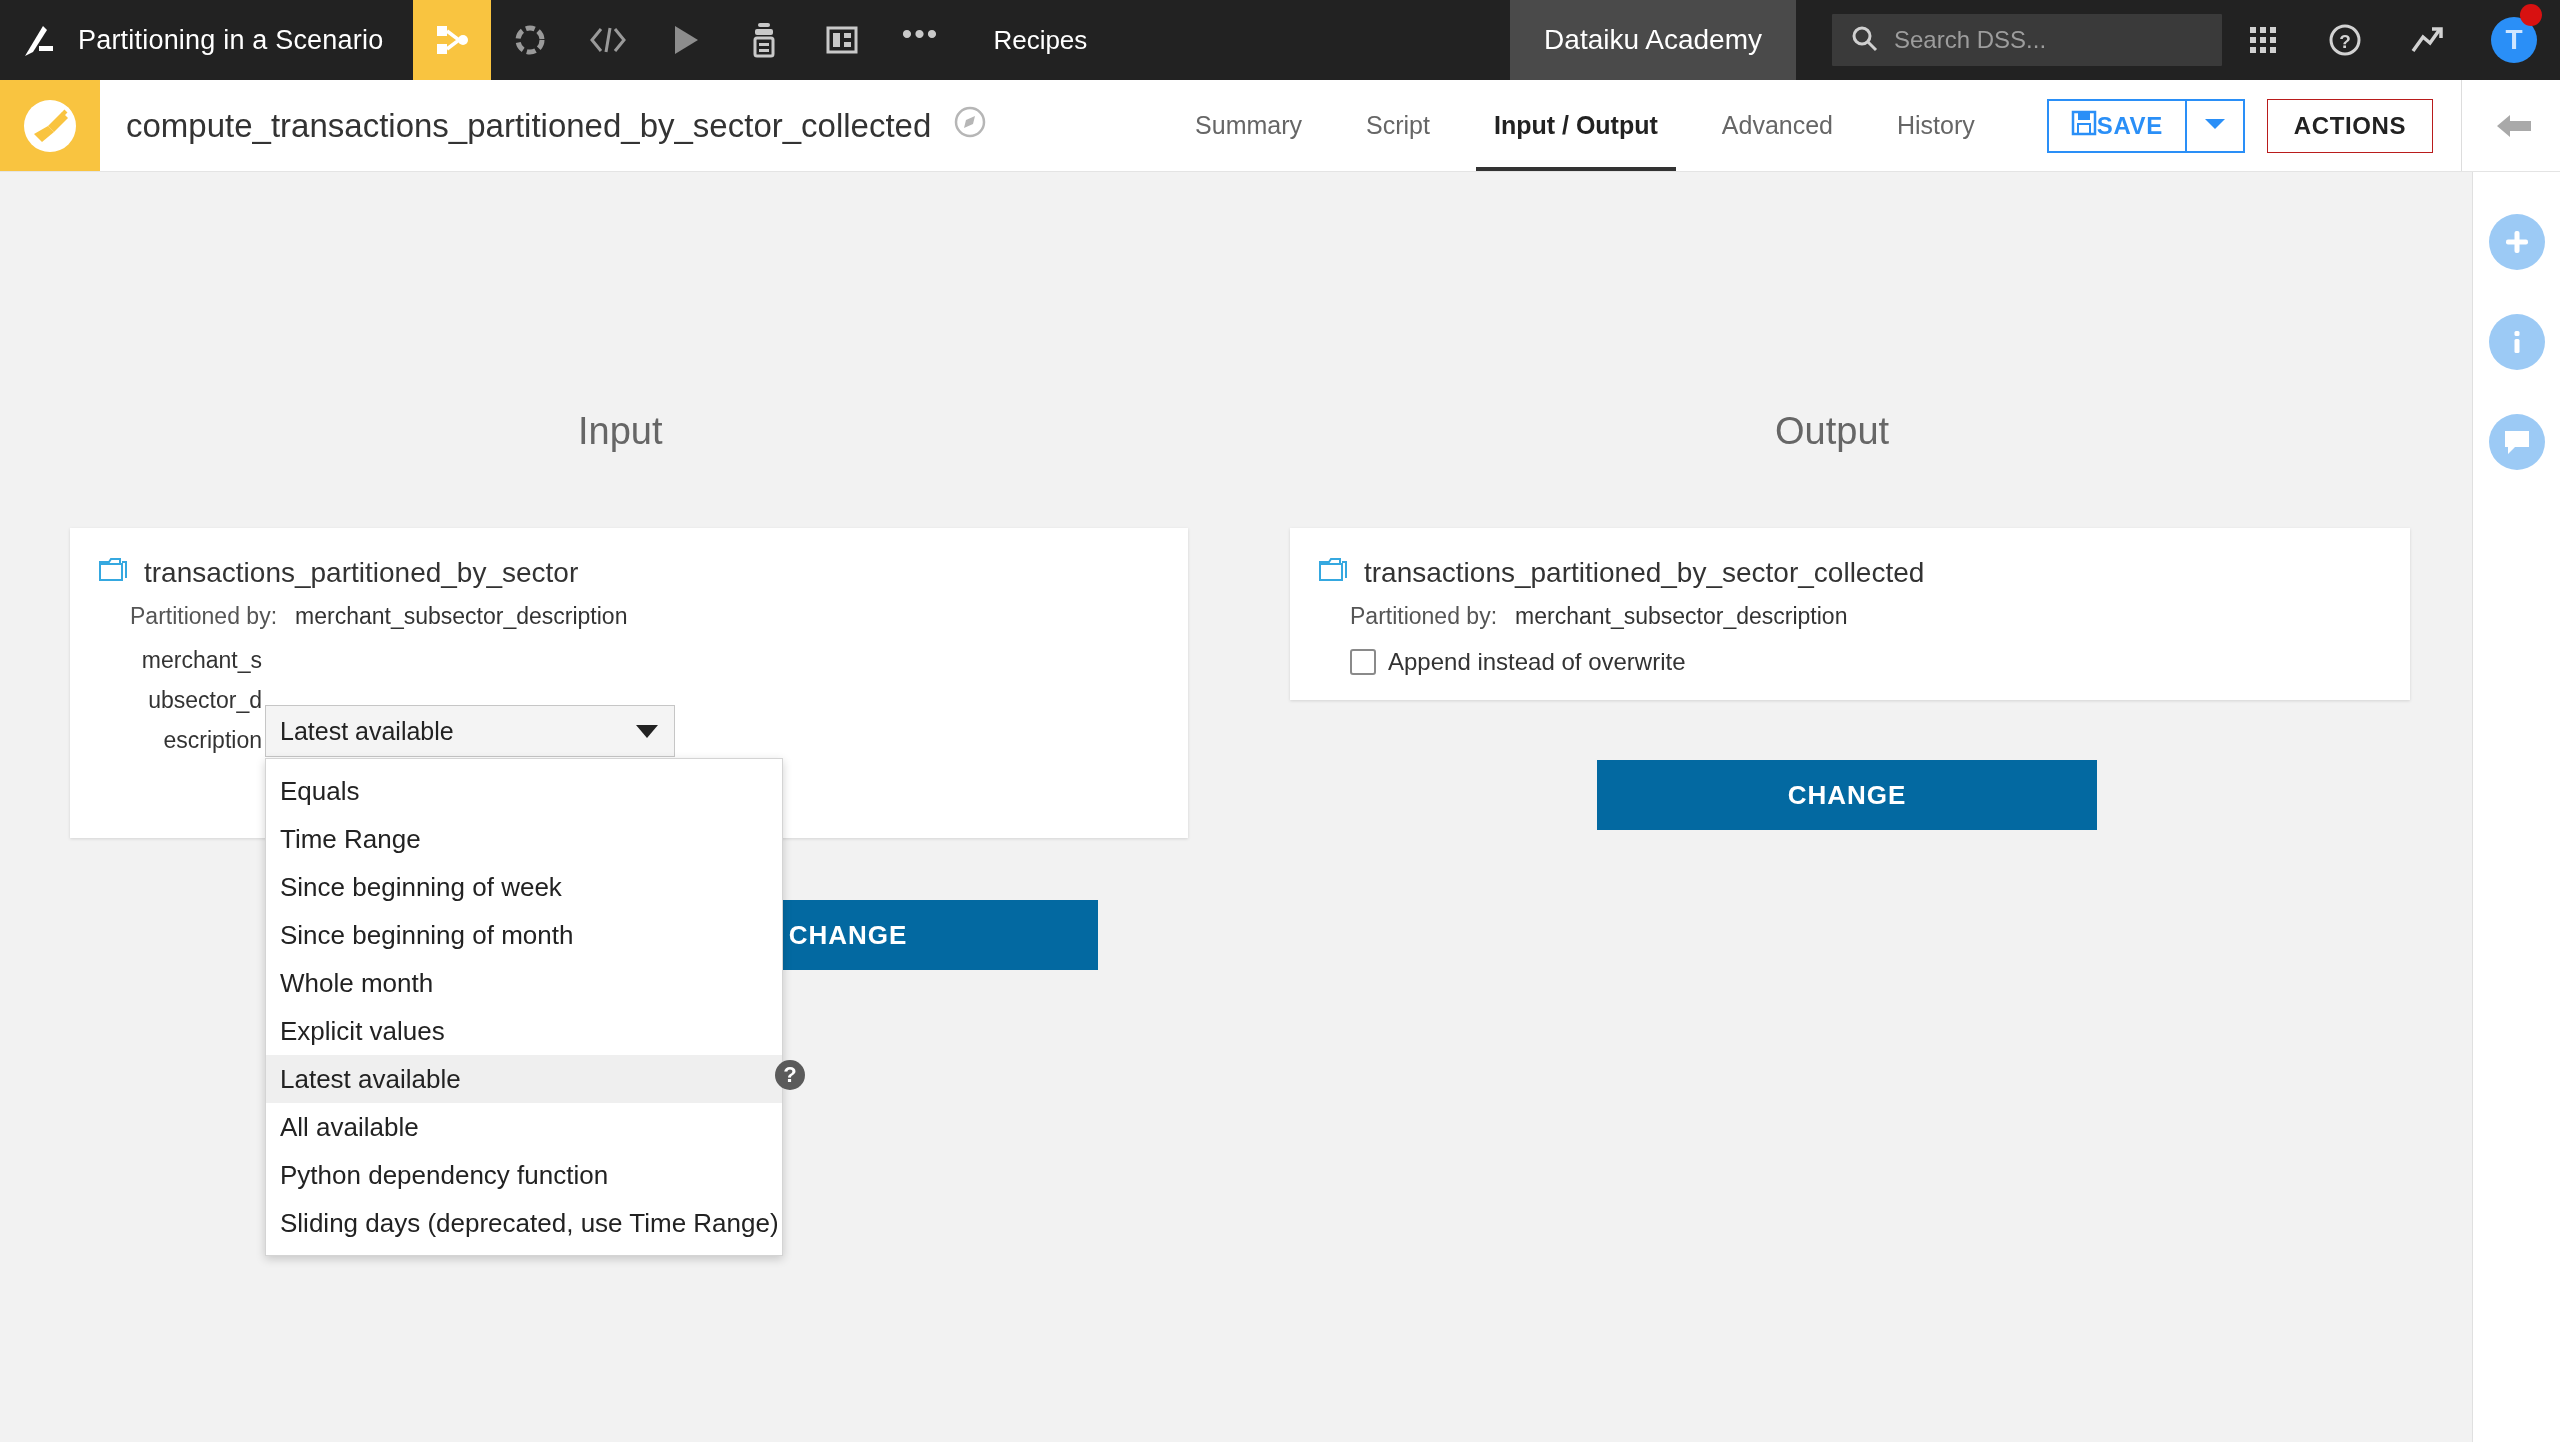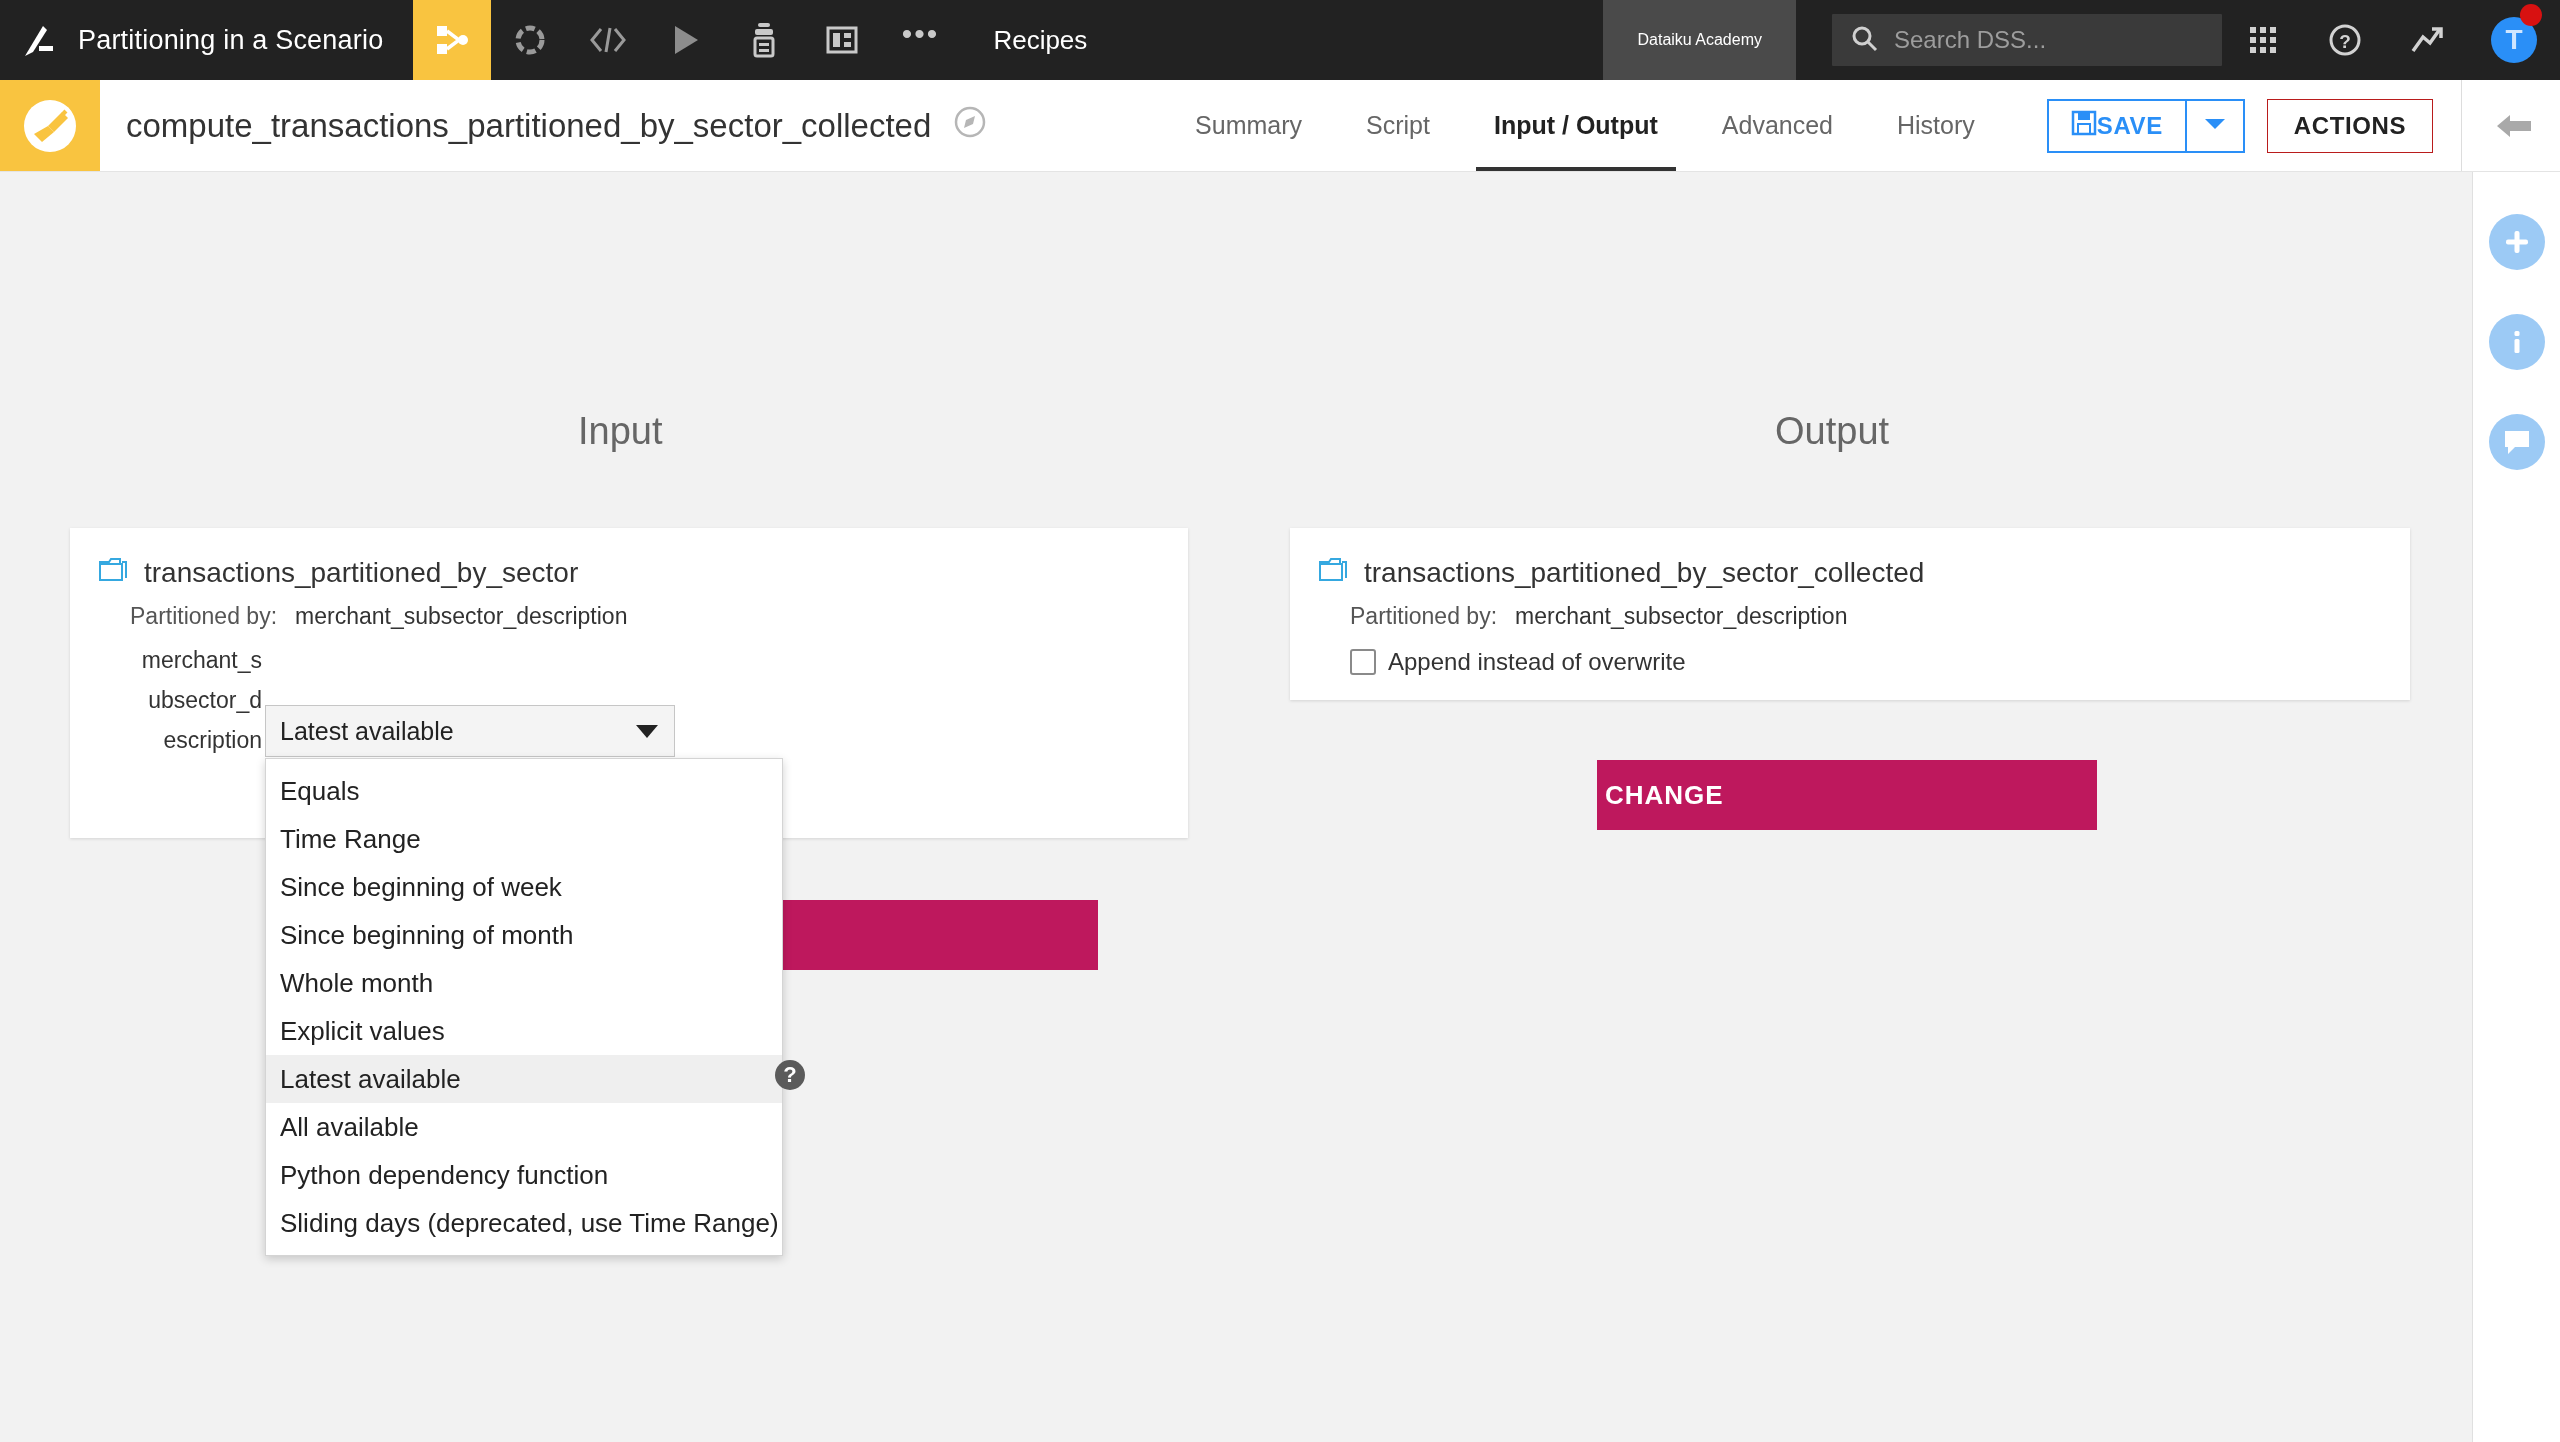--- a/index.html
+++ b/index.html
@@ -36,21 +36,21 @@
     color: #c9c9c9; font-size: 30px; letter-spacing: 2px; padding-bottom: 12px;
   }
   .tb-recipes {
     display: flex; align-items: center; padding: 0 34px;
     color: #ffffff; font-size: 26px; white-space: nowrap;
   }
   .tb-spacer { flex: 1; }
   .tb-academy {
     display: flex; align-items: center; justify-content: center;
     background: #4a4a4a; color: #ffffff;
-    font-size: 16px; padding: 0 34px; white-space: nowrap;
+    font-size: 28px; padding: 0 34px; white-space: nowrap;
   }
   .tb-search {
     display: flex; align-items: center;
     align-self: center;
     margin-left: 36px;
     width: 390px; height: 52px;
     background: #3a3a3a; border-radius: 1px;
     padding: 0 18px;
   }
   .tb-search .ph { color: #9d9d9d; font-size: 24px; margin-left: 16px; }
@@ -219,25 +219,24 @@
   }
   .dd-item {
     padding: 0 14px; height: 48px;
     display: flex; align-items: center;
     font-size: 26px; color: #222222; white-space: nowrap;
   }
   .dd-item.selected { background: #efefef; }
 
   .btn-blue {
     position: absolute;
-    background: #be185d; color: #ffffff;
-    display: flex; align-items: center; justify-content: flex-start;
+    background: #0369a1; color: #ffffff;
+    display: flex; align-items: center; justify-content: center;
     font-size: 26px; font-weight: bold; letter-spacing: 1px;
     height: 70px;
-    padding-left: 8px;
   }
   #input-change-button  { left: 598px;  top: 712px; width: 500px; }
   #output-change-button { left: 1597px; top: 572px; width: 500px; }
 
   .help-dot {
     position: absolute; left: 775px; top: 872px;
     width: 30px; height: 30px; border-radius: 50%;
     background: #5b5b5b; color: #ffffff;
     display: flex; align-items: center; justify-content: center;
     font-size: 22px; font-weight: bold;

